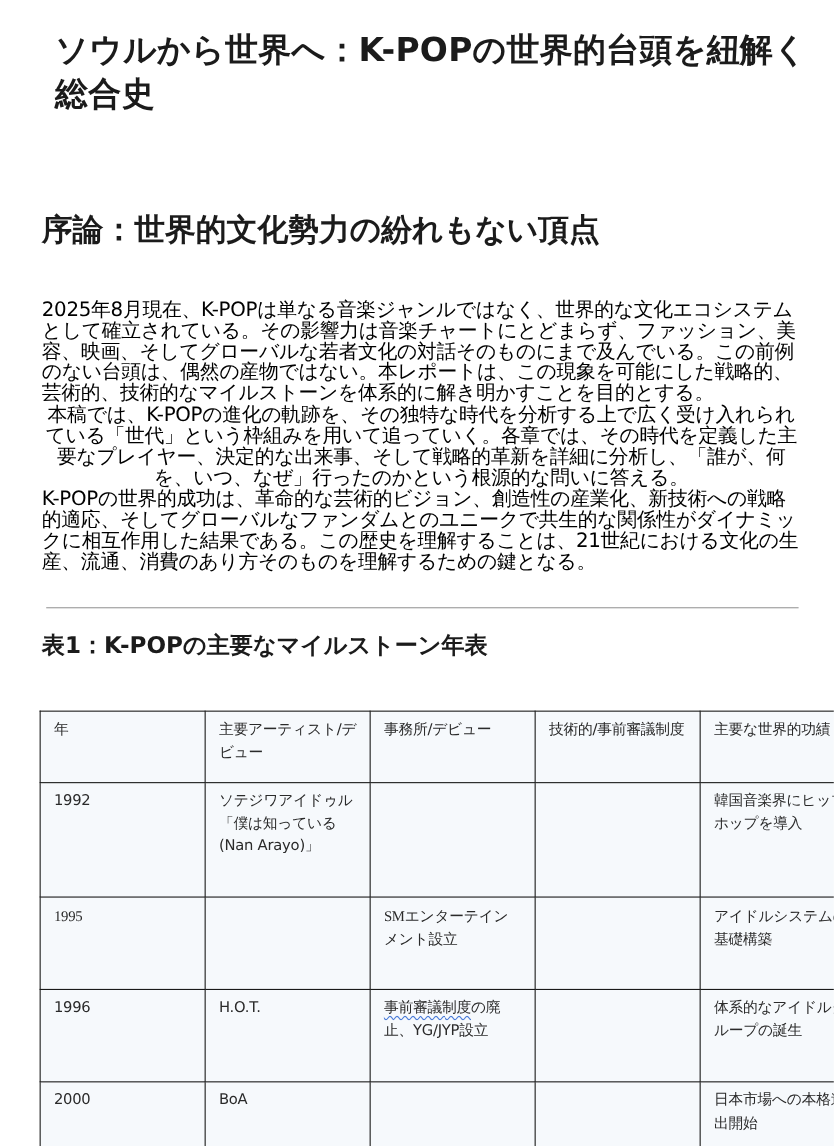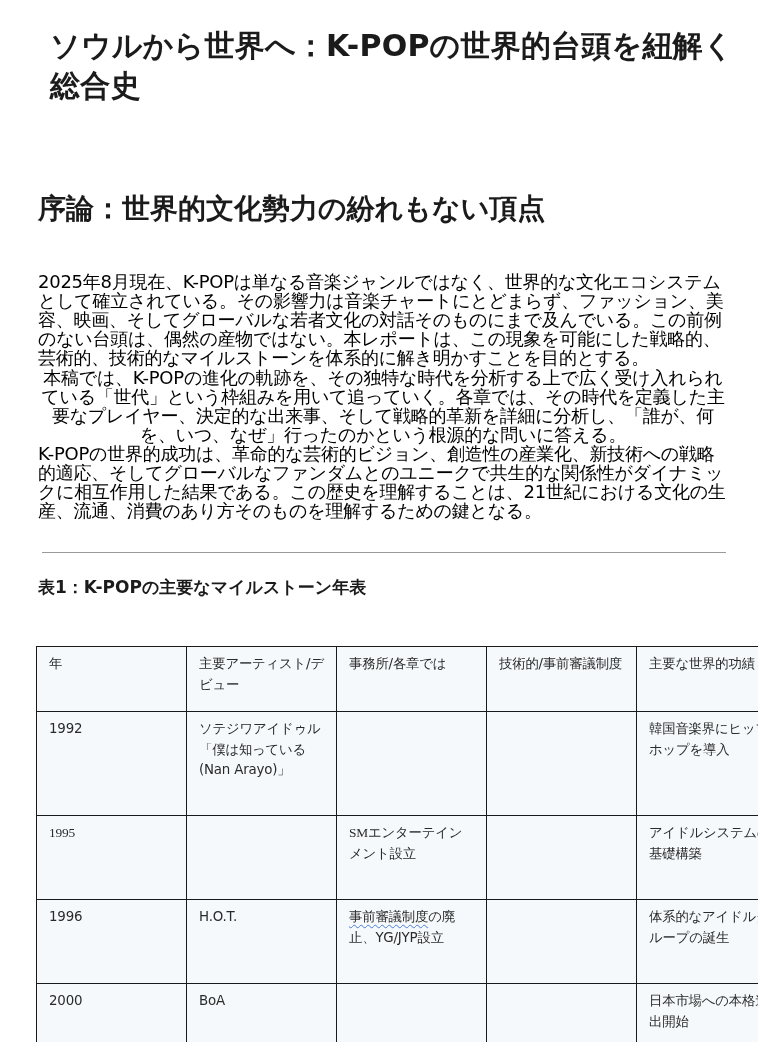--- a/index.html
+++ b/index.html
@@ -25,21 +25,21 @@
     }
     #p1 { top: 272px; }
     #p2 { top: 368px; text-align: center; }
     #p3 { top: 444px; }
     hr.divider {
       position: absolute; top: 552px; left: 4px; width: 684px; margin: 0;
       border: none; border-top: 1px solid #9a9a9a; height: 0;
     }
     h3 {
       margin: 0; position: absolute; top: 574px; left: 0;
-      font-size: 17px; line-height: 26px; font-weight: bold; color: #1b1b1b;
+      font-size: 21px; line-height: 26px; font-weight: bold; color: #1b1b1b;
     }
     table.milestones {
       position: absolute; top: 646px; left: -2px;
       border-collapse: collapse; table-layout: fixed; width: 626px;
       font-size: 13.4px; line-height: 20.5px;
     }
     table.milestones td, table.milestones th {
       border: 1px solid #1a1a1a; background: #f6f9fc;
       vertical-align: top; text-align: left; font-weight: normal;
       padding: 7px 12px 12px 12px; width: 125px; color: #2a2a2a;
@@ -62,21 +62,21 @@
   <p class="para" id="p2">本稿では、K-POPの進化の軌跡を、その独特な時代を分析する上で広く受け入れられている「世代」という枠組みを用いて追っていく。各章では、その時代を定義した主要なプレイヤー、決定的な出来事、そして戦略的革新を詳細に分析し、「誰が、何を、いつ、なぜ」行ったのかという根源的な問いに答える。</p>
   <p class="para" id="p3">K-POPの世界的成功は、革命的な芸術的ビジョン、創造性の産業化、新技術への戦略的適応、そしてグローバルなファンダムとのユニークで共生的な関係性がダイナミックに相互作用した結果である。この歴史を理解することは、21世紀における文化の生産、流通、消費のあり方そのものを理解するための鍵となる。</p>
   <hr class="divider">
   <h3>表1：K-POPの主要なマイルストーン年表</h3>
 
   <table class="milestones">
     <tbody>
         <tr>
       <th>年</th>
       <th>主要アーティスト/デビュー</th>
-      <th>事務所/各章では</th>
+      <th>事務所/デビュー</th>
       <th>技術的/事前審議制度</th>
       <th>主要な世界的功績</th>
     </tr>
     <tr class="r1992">
       <td>1992</td>
       <td>ソテジワアイドゥル「僕は知っている(Nan Arayo)」</td>
       <td></td>
       <td></td>
       <td>韓国音楽界にヒップホップを導入</td>
     </tr>

